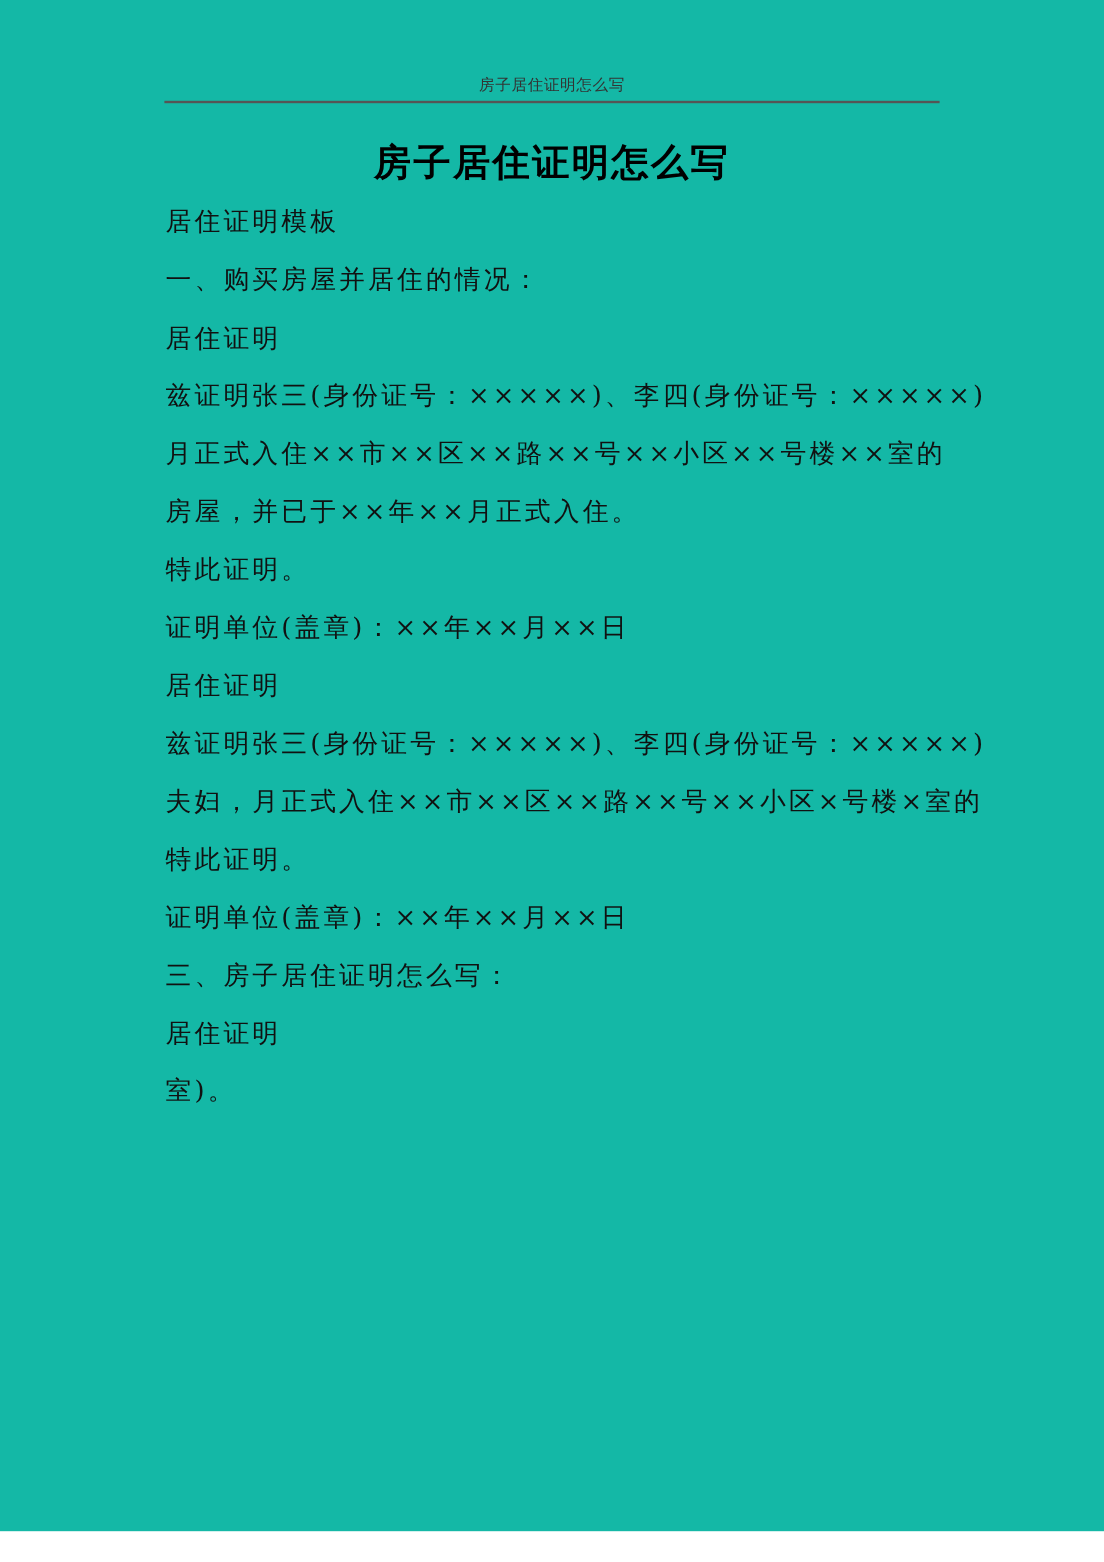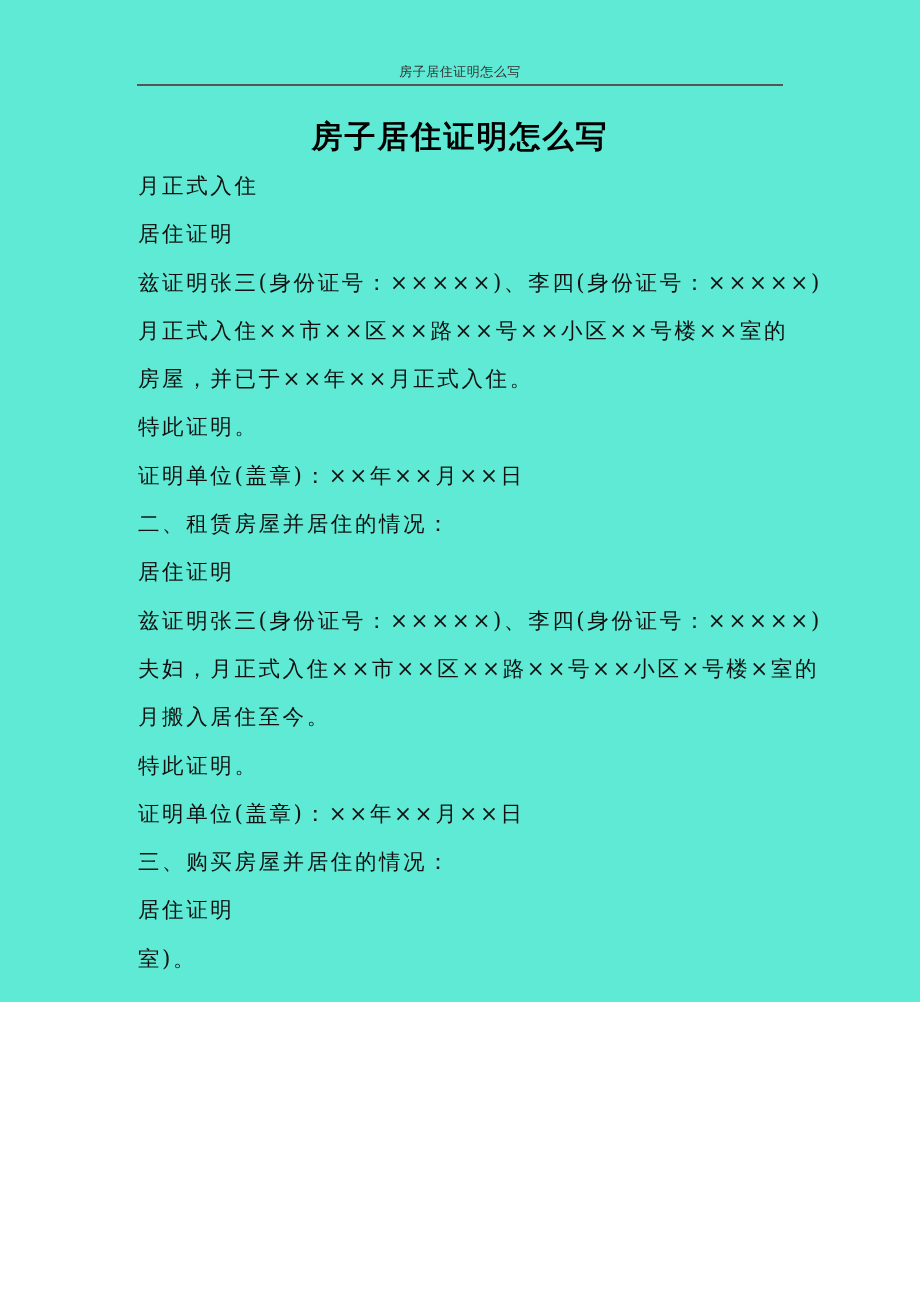--- a/index.html
+++ b/index.html
@@ -13,22 +13,22 @@
       position: relative;
       overflow: hidden;
       font-family: "DejaVu Serif", "Liberation Serif", serif;
       color: #111111;
     }
     .page {
       position: absolute;
       left: 0;
       top: 0;
       width: 920px;
-      height: 1002px;
-      background: #5eead4;
+      height: 1276px;
+      background: #14b8a6;
     }
     .running-header {
       position: absolute;
       left: 137px;
       top: 62px;
       width: 646px;
       text-align: center;
       font-size: 13px;
       line-height: 20px;
       color: #333333;
@@ -74,32 +74,31 @@
 <body>
 
 <div class="page">
 
   <div class="running-header">房子居住证明怎么写</div>
   <div class="header-rule"></div>
 
   <h1 class="doc-title" style="margin:0;">房子居住证明怎么写</h1>
 
   <div class="body-text">
-    <p class="para">月正式入住</p>
+    <p class="para">居住证明模板</p>
+    <p class="para">一、购买房屋并居住的情况：</p>
     <p class="para">居住证明</p>
     <p class="para">兹证明张三(身份证号：×××××)、李四(身份证号：×××××)</p>
     <p class="para">月正式入住××市××区××路××号××小区××号楼××室的</p>
     <p class="para">房屋，并已于××年××月正式入住。</p>
     <p class="para">特此证明。</p>
     <p class="para">证明单位(盖章)：××年××月××日</p>
-    <p class="para">二、租赁房屋并居住的情况：</p>
     <p class="para">居住证明</p>
     <p class="para">兹证明张三(身份证号：×××××)、李四(身份证号：×××××)</p>
     <p class="para">夫妇，月正式入住××市××区××路××号××小区×号楼×室的</p>
-    <p class="para">月搬入居住至今。</p>
     <p class="para">特此证明。</p>
     <p class="para">证明单位(盖章)：××年××月××日</p>
-    <p class="para">三、购买房屋并居住的情况：</p>
+    <p class="para">三、房子居住证明怎么写：</p>
     <p class="para">居住证明</p>
     <p class="para">室)。</p>
   </div>
 
 </div>
 
 </body></html>

